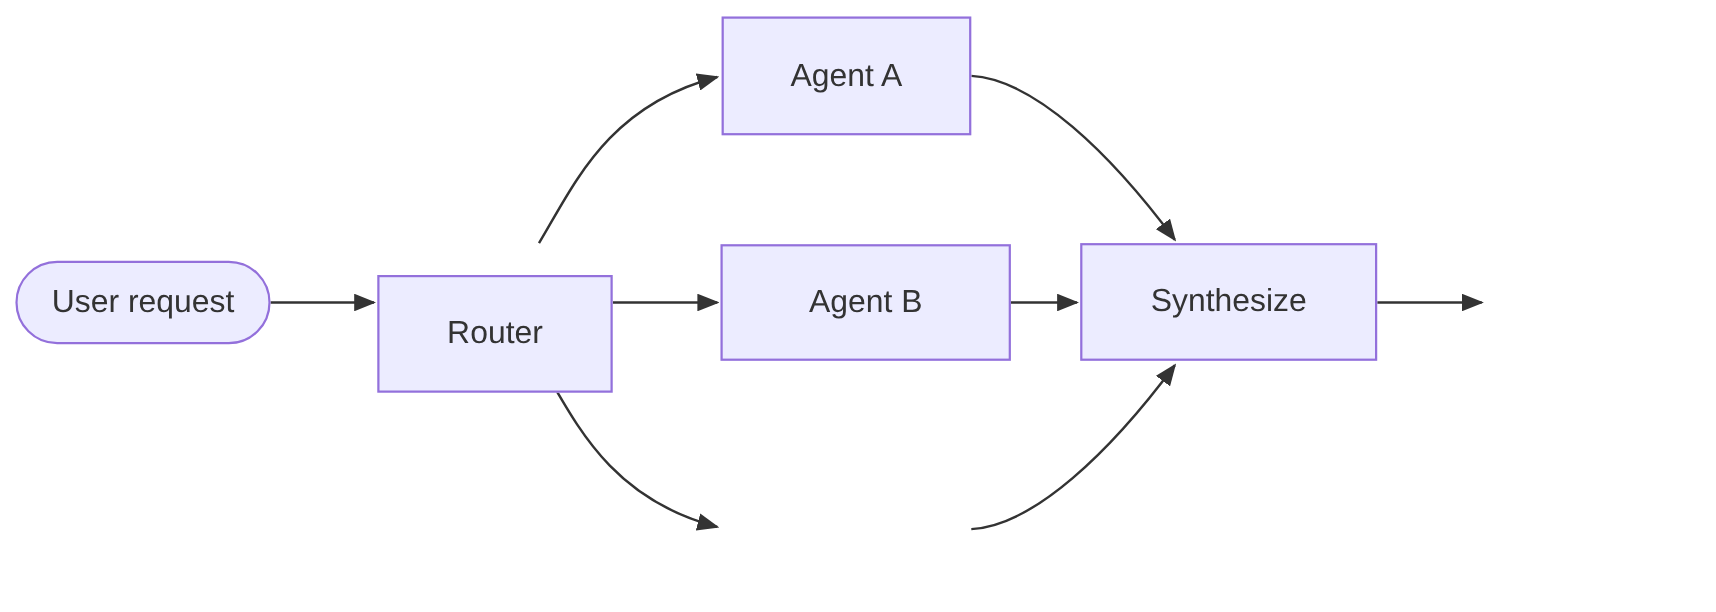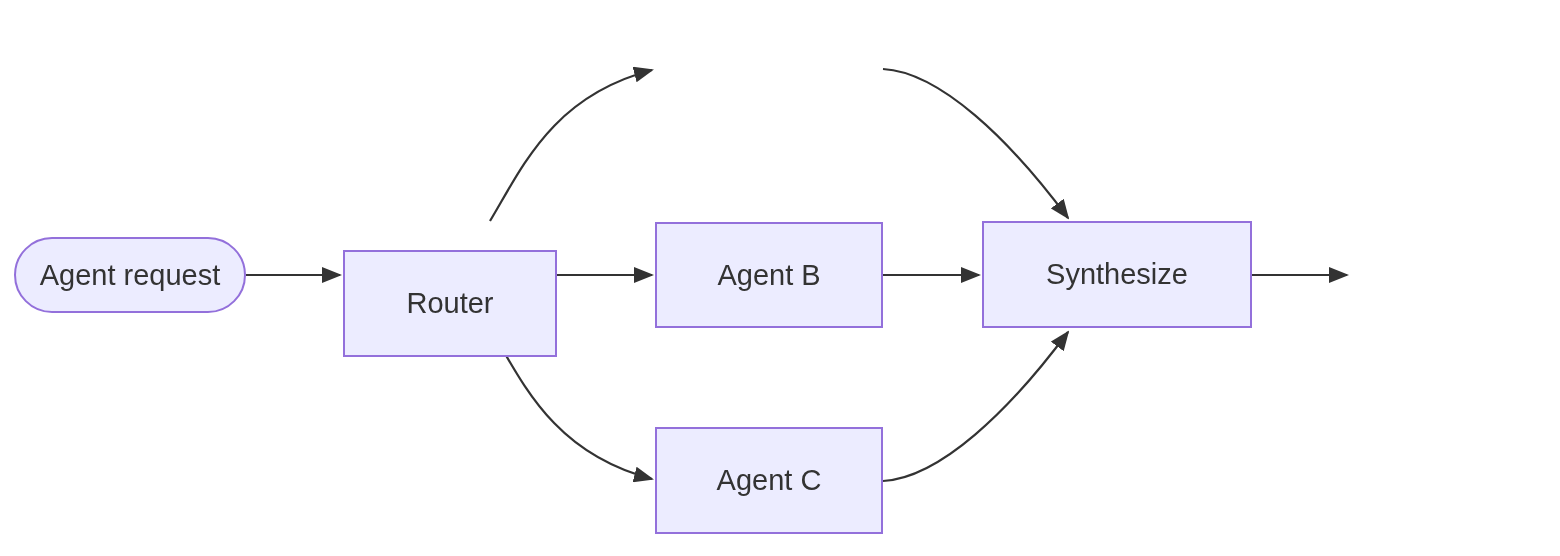--- a/index.html
+++ b/index.html
@@ -43,21 +43,21 @@
     justify-content: center;
     font-size: 29px;
     line-height: 1;
     color: var(--text);
     white-space: nowrap;
   }
   .stadium { border-radius: 40px; }
   #n-user       { left: 14px;   top: 237px; width: 232px; height: 76px; }
   #n-router     { left: 343px;  top: 221px; width: 214px; height: 107px; margin-top: 29px; }
   #n-agent-a    { left: 656px;  top: 15px;  width: 227px; height: 108px; }
-  #n-agent-b    { left: 655px;  top: 222px; width: 228px; height: 106px; }
+  #n-agent-b    { left: 655px;  top: 222px; width: 264px; height: 106px; }
   #n-agent-c    { left: 655px;  top: 427px; width: 228px; height: 107px; }
   #n-synthesize { left: 982px;  top: 221px; width: 270px; height: 107px; align-items: center; }
   #n-response   { left: 1350px; top: 237px; width: 179px; height: 76px; }
 </style>
 </head>
 <body>
 
 <div class="canvas">
 
   <svg class="edge-layer" viewBox="0 0 1560 556" xmlns="http://www.w3.org/2000/svg">
@@ -71,34 +71,34 @@
     <path class="edge" d="M 490 221 C 522 168 552 96 652 70" marker-end="url(#arrow)"></path>
     <path class="edge" d="M 557 275 H 652" marker-end="url(#arrow)"></path>
     <path class="edge" d="M 490 328 C 522 381 552 453 652 479" marker-end="url(#arrow)"></path>
     <path class="edge" d="M 883 69 C 940 72 1010 140 1068 218" marker-end="url(#arrow)"></path>
     <path class="edge" d="M 883 275 H 979" marker-end="url(#arrow)"></path>
     <path class="edge" d="M 883 481 C 940 478 1010 410 1068 332" marker-end="url(#arrow)"></path>
     <path class="edge" d="M 1252 275 H 1347" marker-end="url(#arrow)"></path>
   </svg>
 
   <div class="node stadium" id="n-user">
-    <span>Agent request</span>
+    <span>User request</span>
   </div>
 
   <div class="node" id="n-router">
     <span>Router</span>
   </div>
 
+  <div class="node" id="n-agent-a">
+    <span>Agent A</span>
+  </div>
 
   <div class="node" id="n-agent-b">
     <span>Agent B</span>
   </div>
 
-  <div class="node" id="n-agent-c">
-    <span>Agent C</span>
-  </div>
 
   <div class="node" id="n-synthesize">
     <span>Synthesize</span>
   </div>
 
 
 </div>
 
 </body></html>

